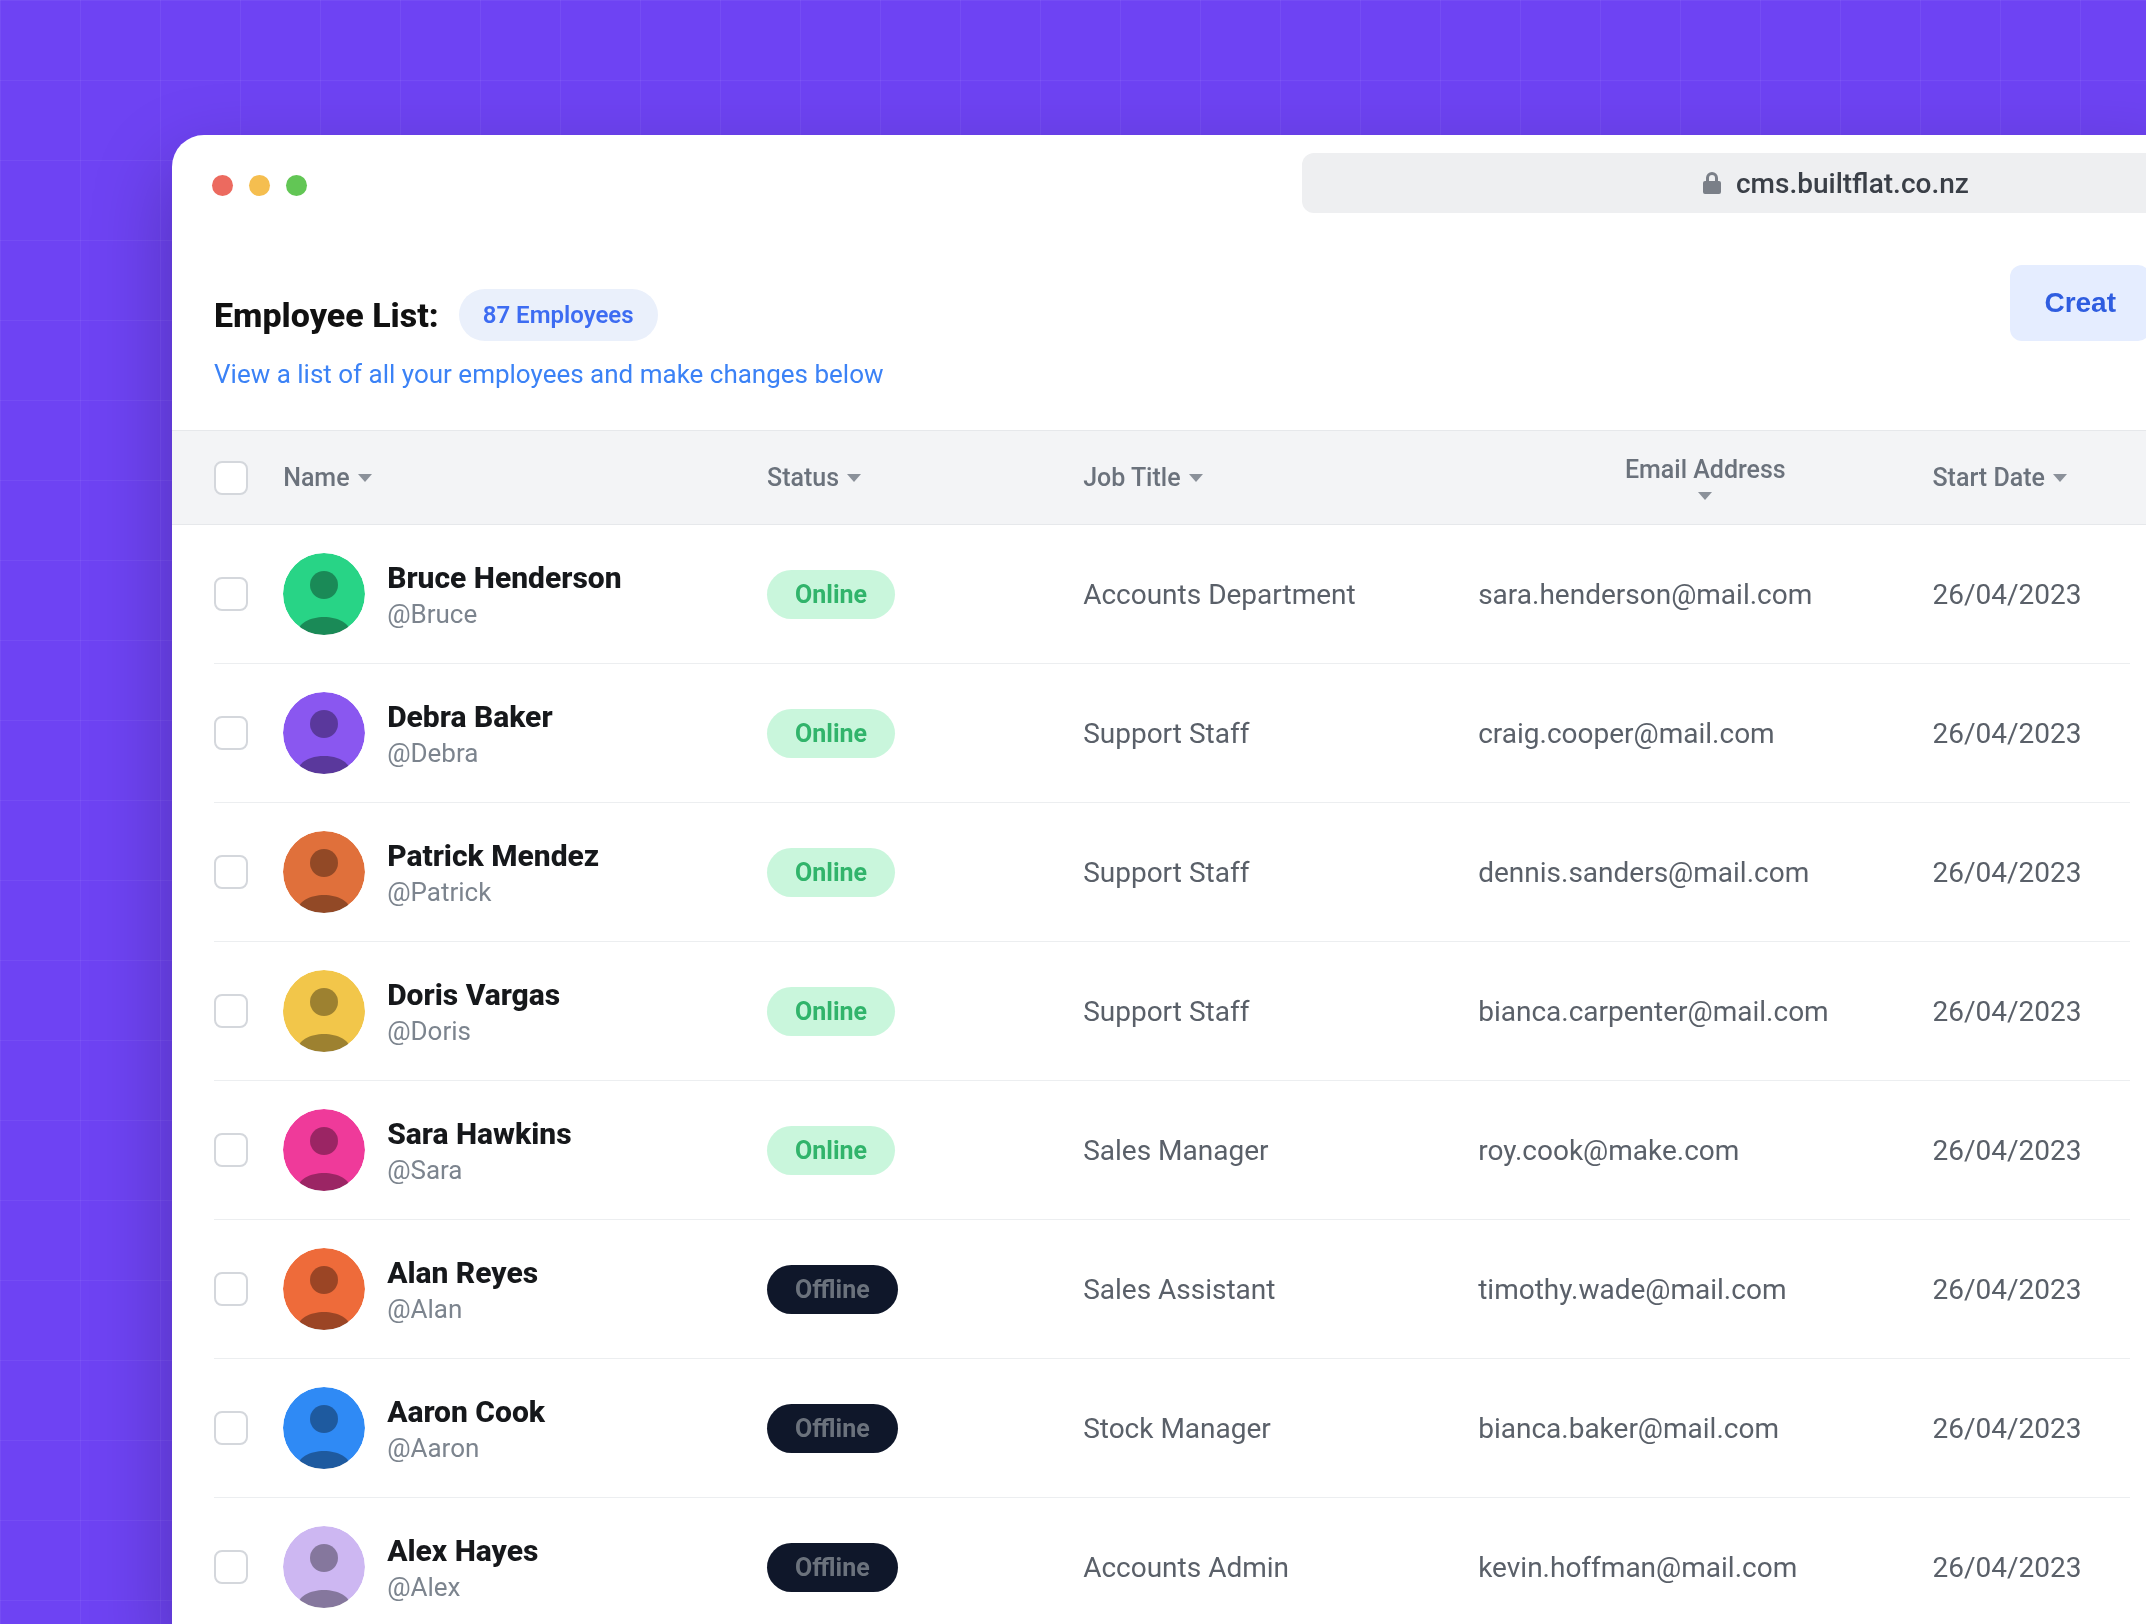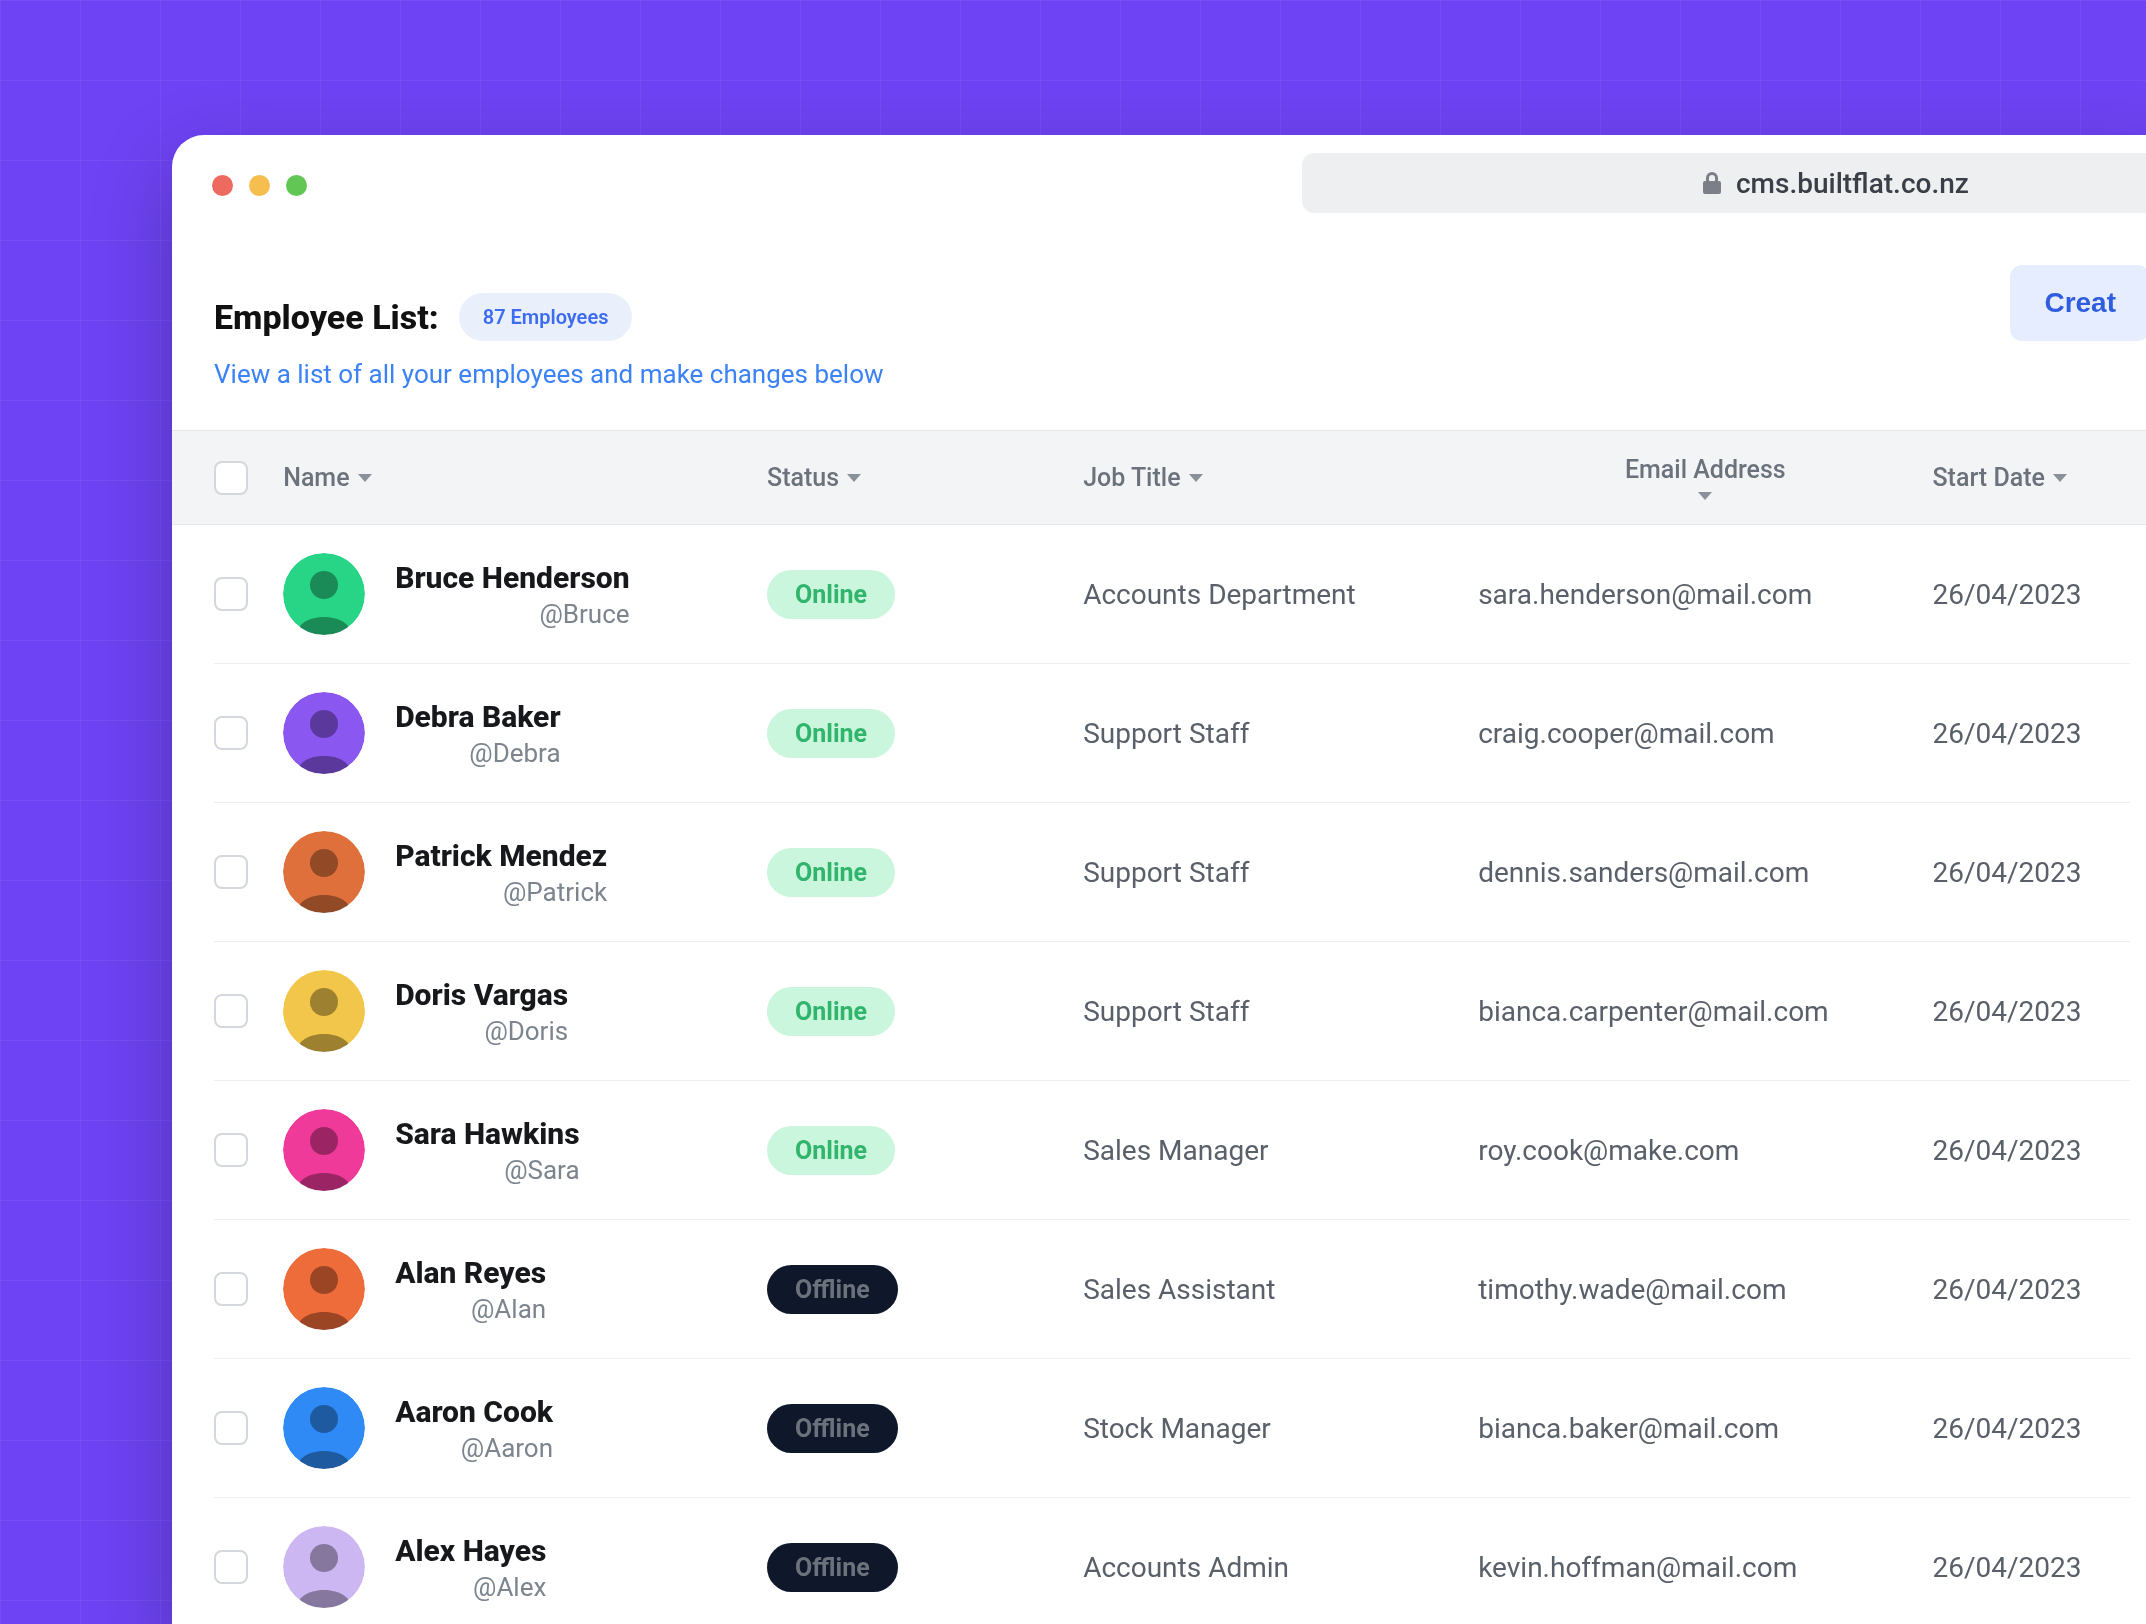--- a/index.html
+++ b/index.html
@@ -66,21 +66,21 @@
   .header-top {
     display: flex;
     align-items: flex-end;
     justify-content: space-between;
   }
   .title-row { display: flex; align-items: center; gap: 20px; }
   .page-title { font-size: 34px; font-weight: 800; color: #111; }
   .count-badge {
     background: #eaf0fb;
     color: #3d6cf2;
-    font-size: 20px;
+    font-size: 24px;
     font-weight: 600;
     padding: 12px 24px;
     border-radius: 999px;
   }
   .subtitle { font-size: 26px; color: #3b82f6; margin-top: 18px; }
   .create-btn {
     background: #e5edff;
     color: #2f5de0;
     font-size: 28px;
     font-weight: 700;
@@ -127,21 +127,21 @@
     cursor: pointer;
   }
   .rows { padding: 0 42px; }
   .row {
     display: flex;
     align-items: center;
     padding: 28px 0;
     border-bottom: 1px solid #eceef0;
   }
   .row:last-child { border-bottom: none; }
-  .name-cell { display: flex; align-items: center; gap: 30px; text-align: right; }
+  .name-cell { display: flex; align-items: center; gap: 22px; }
   .avatar {
     width: 82px; height: 82px; border-radius: 50%;
     display: flex; align-items: center; justify-content: center;
     overflow: hidden;
   }
   .avatar svg { width: 82px; height: 82px; }
   .name-text { display: flex; flex-direction: column; gap: 4px; }
   .name-main { font-size: 30px; font-weight: 800; color: #16181b; }
   .name-handle { font-size: 26px; color: #7c848e; }
   .status-badge {

